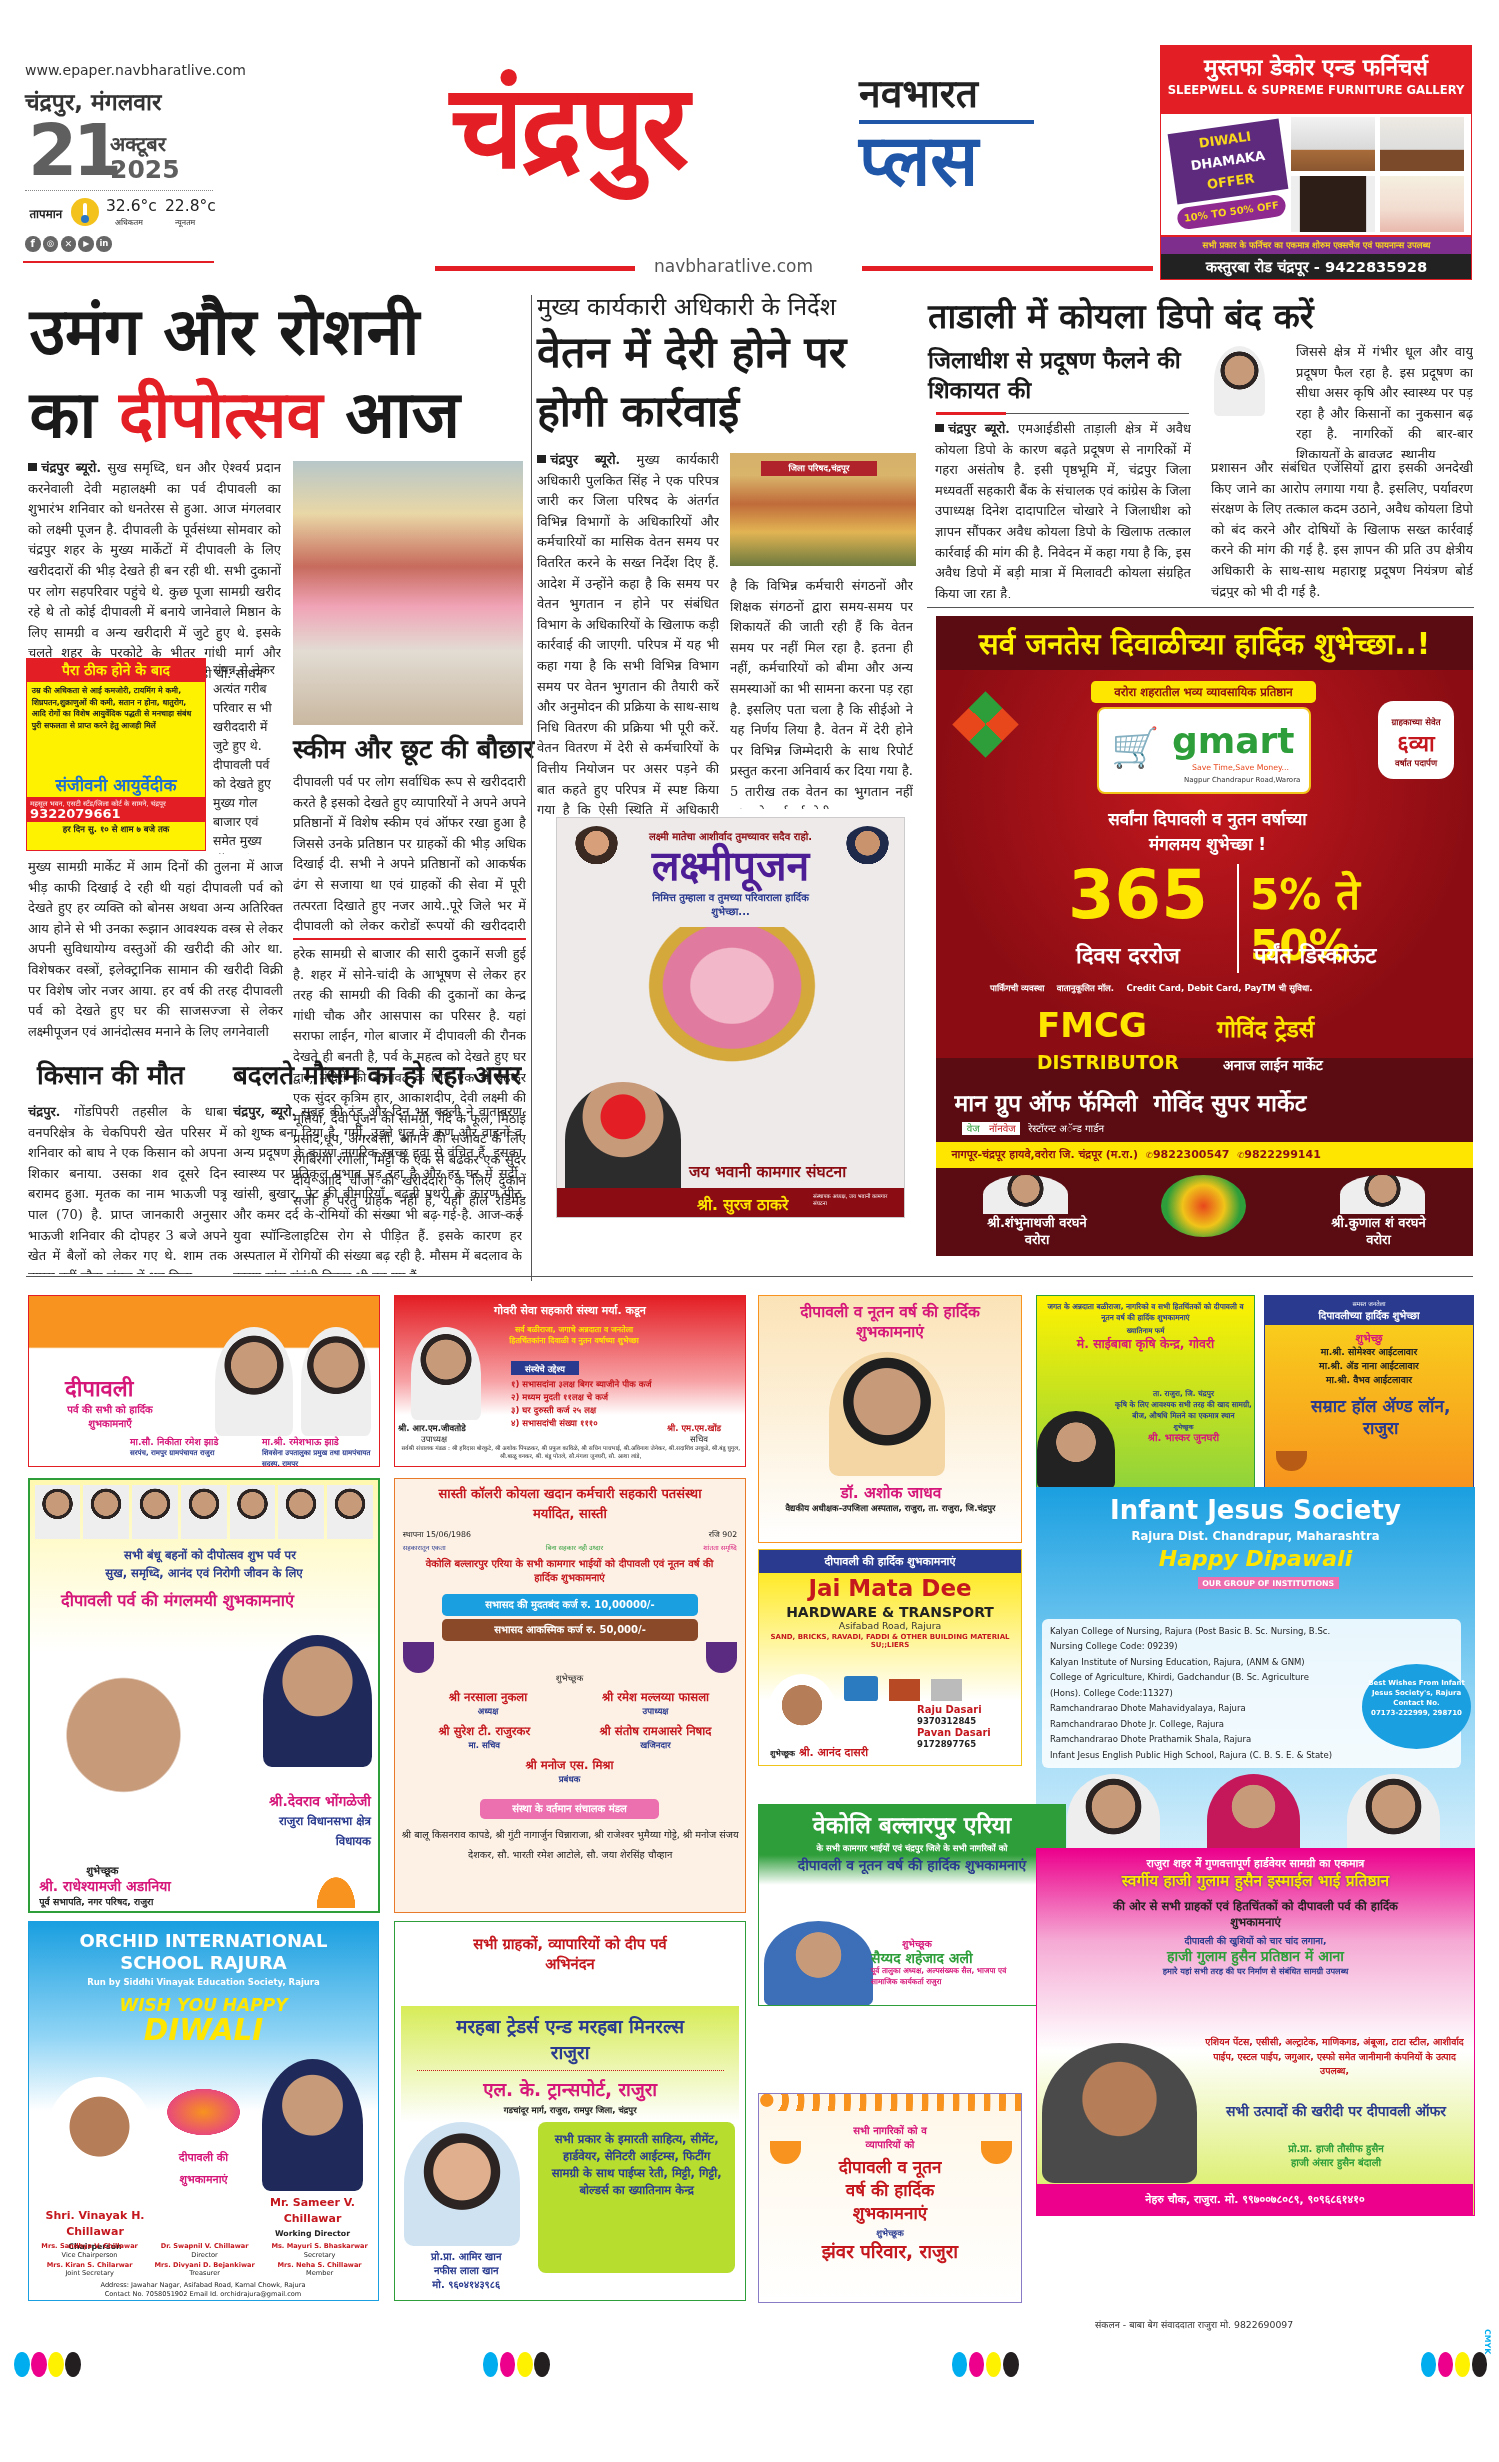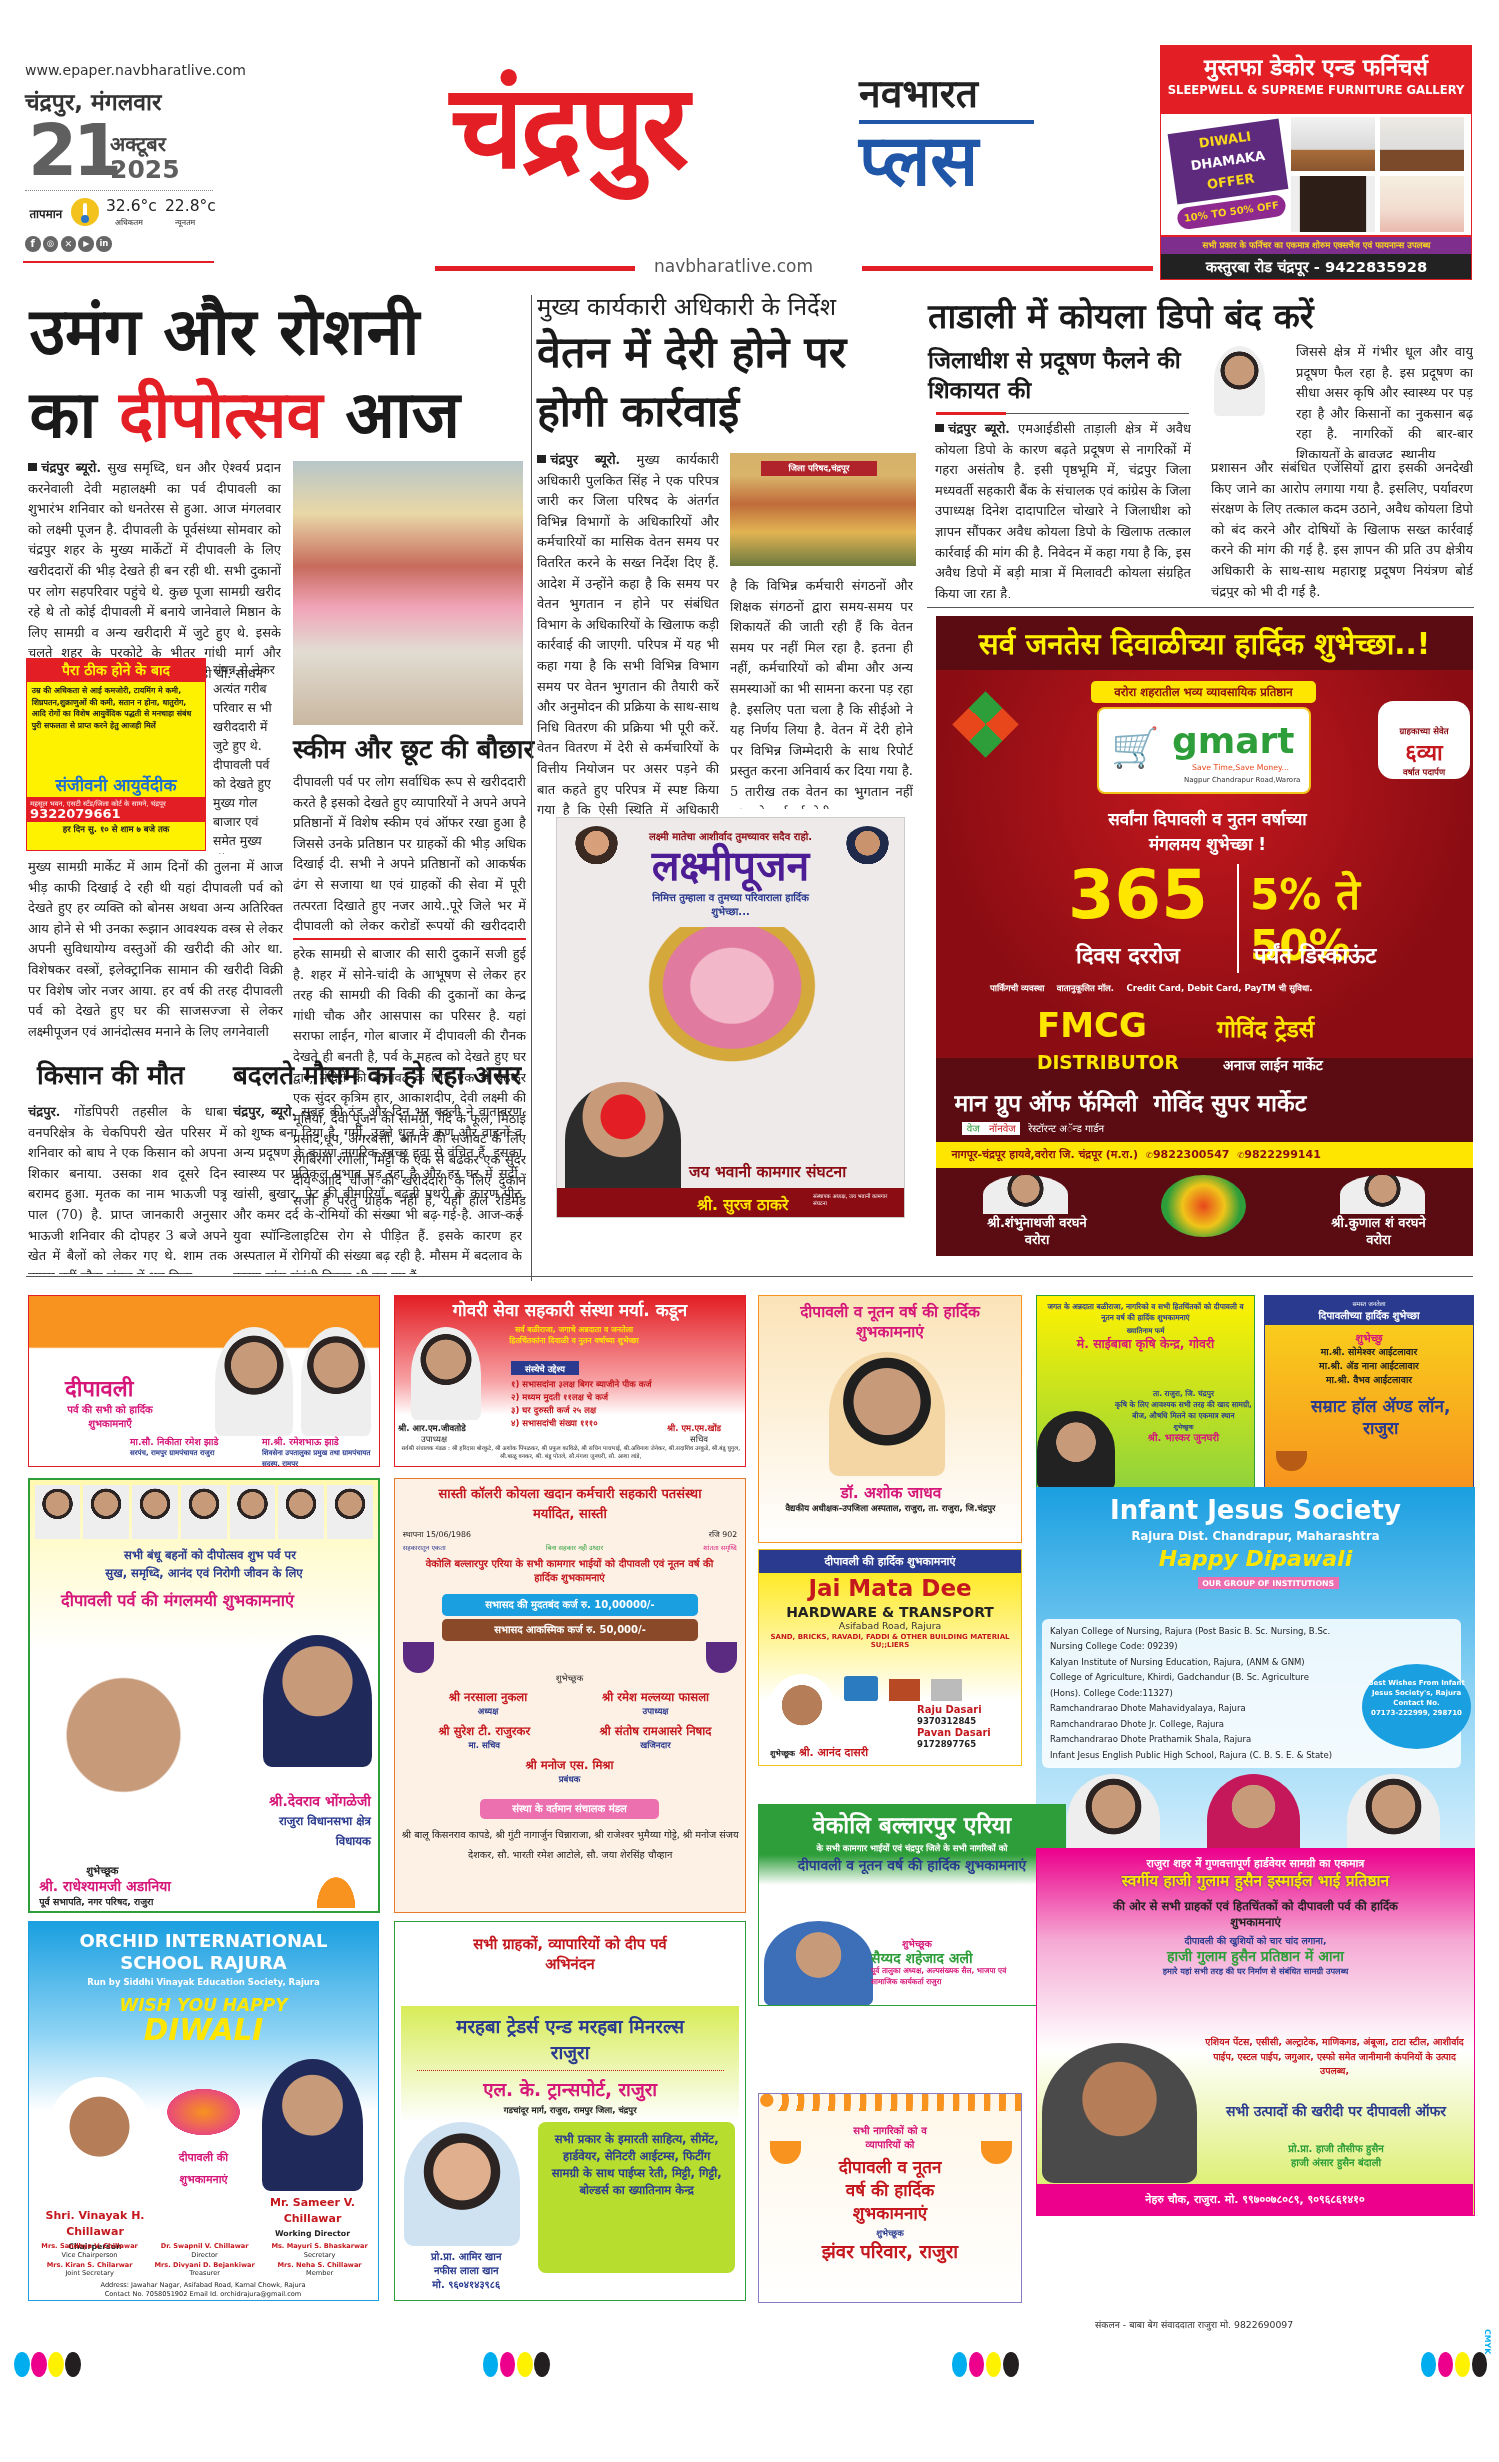--- a/index.html
+++ b/index.html
@@ -138,21 +138,21 @@
 <div class="ad" style="left:936px;top:616px;width:537px;height:640px;background:#5a0c12">
   <div class="hd center" style="color:#fff200;font-size:29.5px;line-height:47px;padding-top:4.7px">सर्व जनतेस दिवाळीच्या हार्दिक शुभेच्छा..!</div>
   <div class="abs" style="left:0;top:54px;width:537px;height:388px;background:radial-gradient(ellipse at 50% 30%,#c4181e,#8b0d13 70%)">
     <div class="abs hd center" style="left:155px;top:11px;width:225px;height:22px;background:#ffe600;color:#8b0d13;border-radius:4.7px;font-size:11.6px;line-height:22px">वरोरा शहरातील भव्य व्यावसायिक प्रतिष्ठान</div>
     <div class="abs" style="left:161px;top:37px;width:214px;height:87px;background:#fff;border-radius:7.8px;border:2.3px solid #f0c419">
       <div class="abs hd" style="left:12.4px;top:15.5px;font-size:39px;color:#e8471c">🛒</div>
       <div class="abs hd" style="left:73px;top:11px;font-size:36px;color:#2e9e3a">gmart</div>
       <div class="abs" style="left:93px;top:54px;font-size:7.8px;color:#e8471c">Save Time,Save Money...</div>
       <div class="abs" style="left:85px;top:67px;font-size:7px;color:#333">Nagpur Chandrapur Road,Warora</div>
     </div>
-    <div class="abs hd center" style="left:442px;top:31px;width:92px;height:78px;background:#fff;border-radius:15.5px;color:#8b0d13;font-size:8.5px;padding-top:24px">
+    <div class="abs hd center" style="left:442px;top:31px;width:76px;height:78px;background:#fff;border-radius:15.5px;color:#8b0d13;font-size:8.5px;padding-top:15px">
       <div>ग्राहकाच्या सेवेत</div>
       <div style="font-size:22px;color:#c4181e">६व्या</div>
       <div>वर्षात पदार्पण</div>
     </div>
     <div class="abs" style="left:26px;top:31px;width:47px;height:47px;background:conic-gradient(#e8471c 0 25%,#2e9e3a 0 50%,#e8471c 0 75%,#2e9e3a 0);transform:rotate(45deg)"></div>
     <div class="abs hd center" style="left:155px;top:137px;width:233px;color:#fff;font-size:17px;line-height:25px">सर्वांना दिपावली व नुतन वर्षाच्या मंगलमय शुभेच्छा !</div>
     <div class="abs hd" style="left:132px;top:186px;font-size:67px;color:#ffe600">365</div>
     <div class="abs hd" style="left:140px;top:269px;font-size:22px;color:#fff">दिवस दररोज</div>
     <div class="abs" style="left:301px;top:194px;width:1.6px;height:109px;background:#fff"></div>
     <div class="abs hd" style="left:314px;top:194px;font-size:42px;color:#ffe600">5% ते 50%</div>
@@ -215,21 +215,21 @@
     <div>मा.सौ. निकीता रमेश झाडे</div>
       <div style="font-size:7px;color:#2a3b8f">सरपंच, रामपुर ग्रामपंचायत राजुरा</div>
   </div>
   <div class="abs hd" style="left:233px;top:140px;font-size:9.3px;color:#d6177a;line-height:11.6px;width:116px">
     <div>मा.श्री. रमेशभाऊ झाडे</div>
       <div style="font-size:7px;color:#2a3b8f">शिवसेना उपतालुका प्रमुख तथा ग्रामपंचायत सदस्य, रामपुर</div>
   </div>
 </div>
 
 <div class="ad" style="left:394px;top:1295px;width:352px;height:172px;background:linear-gradient(180deg,#e31e24 0,#f7a1a4 50%,#fff 70%);border:1.6px solid #e31e24">
-  <div class="hd center" style="color:#fff;font-size:17px;line-height:23px;padding-top:3.1px">गोवरी सेवा सहकारी संस्था मर्या. कडून</div>
+  <div class="hd center" style="color:#fff;font-size:11px;line-height:23px;padding-top:3.1px">गोवरी सेवा सहकारी संस्था मर्या. कडून</div>
   <div class="abs hd center" style="left:109px;top:28px;width:140px;color:#ffe600;font-size:7.8px;line-height:11px">सर्व बळीराजा, जगाचे अन्नदाता व जनतेला हितचिंतकांना दिवाळी व नुतन वर्षाच्या शुभेच्छा</div>
   <div class="abs person" style="left:15.5px;top:31px;width:70px;height:93px"></div>
   <div class="abs hd" style="left:116px;top:65px;background:#2a3b8f;color:#fff;font-size:8.5px;padding:1.6px 14px">संस्थेचे उद्देश्य</div>
   <div class="abs hd" style="left:116px;top:82px;font-size:8.5px;line-height:13px;color:#c4181e">
     <div>१) सभासदांना ३लक्ष बिगर ब्याजीने पीक कर्ज</div>
       <div>२) मध्यम मुदती ११लक्ष चे कर्ज</div>
       <div>३) घर दुरुस्ती कर्ज २५ लक्ष</div>
       <div>४) सभासदांची संख्या १११०</div>
   </div>
   <div class="abs hd" style="left:3.1px;top:127px;font-size:8.5px;color:#222;line-height:11px">

